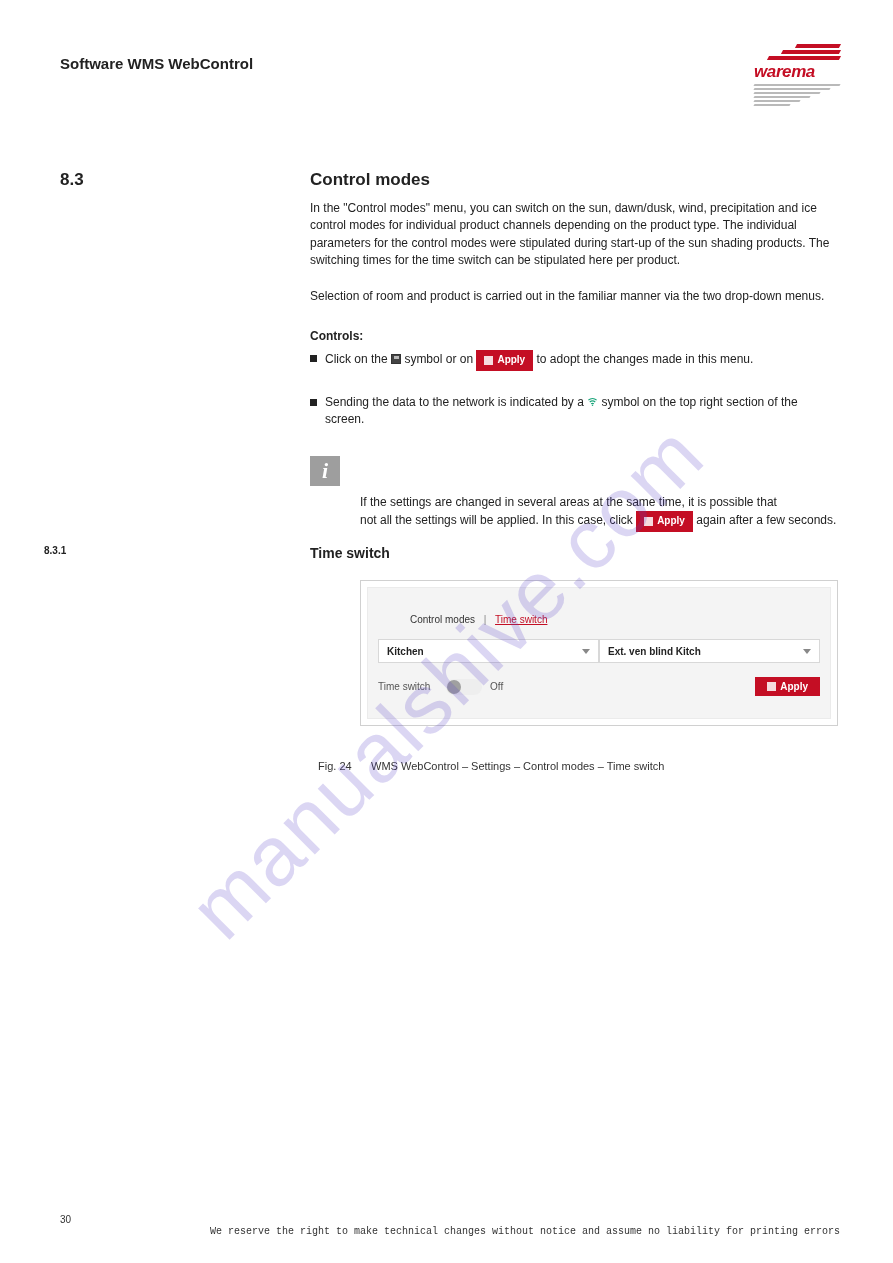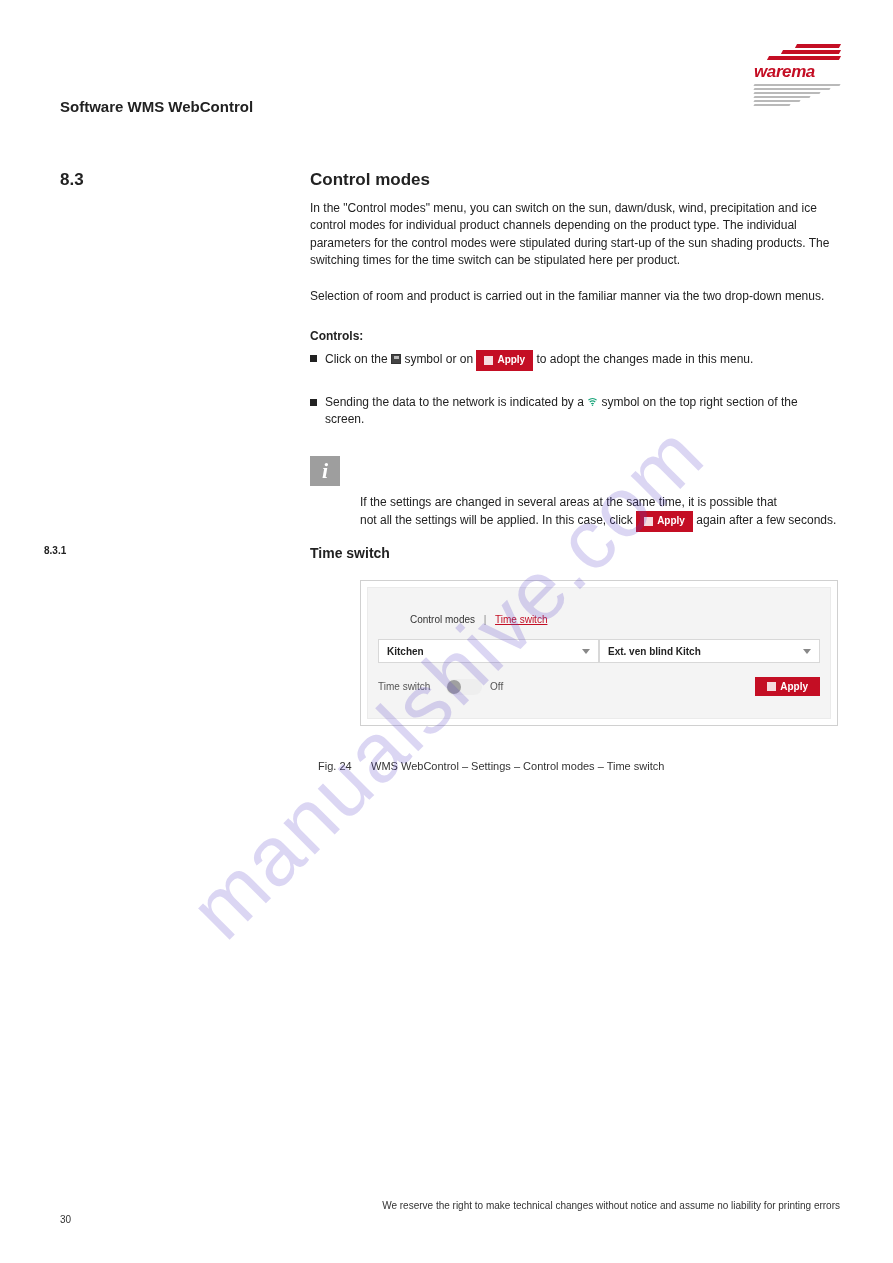--- a/index.html
+++ b/index.html
@@ -4,21 +4,21 @@
 <style>
   * { box-sizing: border-box; margin: 0; padding: 0; }
   html, body { width: 893px; height: 1263px; background: #fff; font-family: Arial, Helvetica, sans-serif; color: #222; position: relative; }
 
   
   .logo { position: absolute; top: 44px; right: 53px; width: 86px; }
   .logo .stripes-top div { height: 4px; margin-bottom: 2px; transform: skewX(-28deg); }
   .logo .brand { font-size: 17px; font-weight: bold; font-style: italic; color: #c40e24; letter-spacing: -0.4px; margin: 1px 0 2px 0; }
   .logo .stripes-bot div { height: 2px; margin-bottom: 2px; transform: skewX(-28deg); }
 
-  .header-title { position: absolute; top: 55px; left: 60px; font-size: 15px; font-weight: bold; color: #222; margin-top: 43px; }
+  .header-title { position: absolute; top: 55px; left: 60px; font-size: 15px; font-weight: bold; color: #222; }
 
   
   .sec-num { position: absolute; left: 60px; font-size: 17px; font-weight: bold; }
   .sec-title { position: absolute; left: 310px; font-size: 17px; font-weight: bold; }
 
   .body-text { position: absolute; left: 310px; width: 528px; font-size: 12px; line-height: 1.45; color: #222; }
 
   .bullet-row { display: flex; }
   .bullet-row .sq { width: 7px; height: 7px; background: #222; margin: 5px 8px 0 0; flex: 0 0 auto; }
   .bullet-row .txt { flex: 1; }
@@ -54,21 +54,21 @@
   .toggle-wrap { display:flex; align-items:center; gap:8px; }
   .toggle-label { font-size:10px; color:#555; width:60px; }
   .toggle { width:36px; height:16px; border-radius:10px; background:#eee; position:relative; }
   .toggle .knob { width:14px;height:14px;border-radius:7px;background:#a0a0a0;position:absolute;top:1px;left:1px; }
   .toggle-state { font-size:10px; color:#555; }
 
   .fig-caption { position:absolute; left:318px; font-size:11px; color:#333; }
   .fig-caption .fignum { display:inline-block; width:50px; }
 
   .page-num { position:absolute; left:60px; bottom:38px; font-size:10px; color:#333; }
-  .footer-right { position:absolute; right:53px; bottom:52px; font-size:10px; color:#333; text-align:right; }
+  .footer-right { position:absolute; right:53px; bottom:26px; font-size:10px; color:#333; text-align:right;font-family:Liberation Mono, monospace; }
 
   
   .watermark { position:absolute; left:0; top:0; width:893px; height:1263px; pointer-events:none; overflow:hidden; }
   .watermark span { position:absolute; left:50%; top:54%; transform:translate(-50%,-50%) rotate(-45deg); font-size:84px; color: rgba(90,70,200,0.22); font-family: Arial, sans-serif; letter-spacing:2px; white-space:nowrap; }
 </style>
 </head>
 <body>
 
 <div class="logo">
   <div class="stripes-top">

